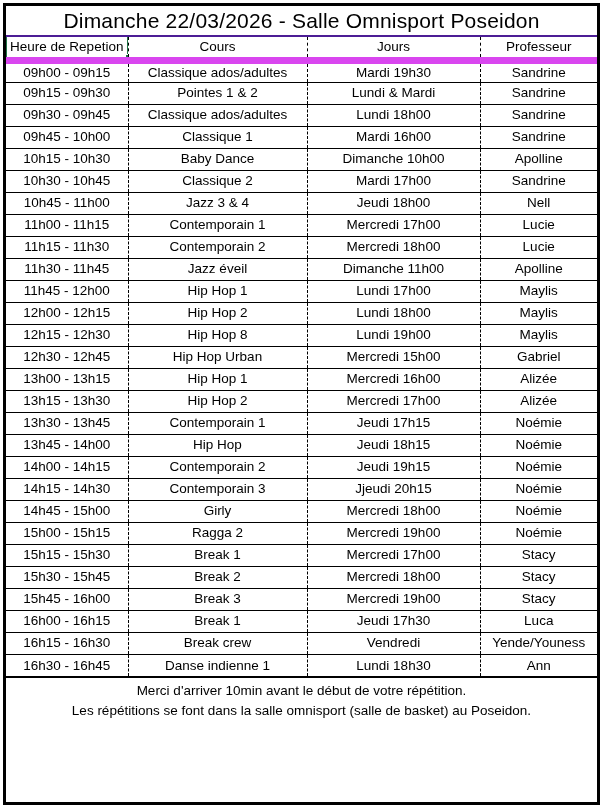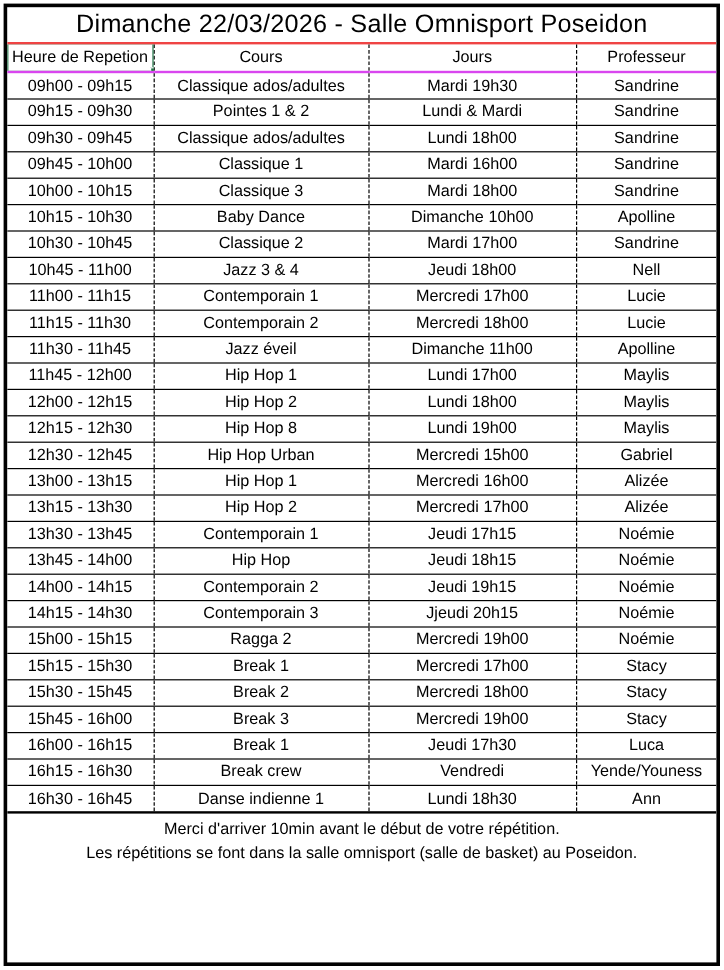--- a/index.html
+++ b/index.html
@@ -16,21 +16,21 @@
     margin: 3px;
     width: 597px;
     height: 802px;
     border: 3px solid #000000;
     background: #ffffff;
     overflow: hidden;
   }
   .title-cell {
     box-sizing: border-box;
     height: 31px;
-    border-bottom: 2px solid #ef4444;
+    border-bottom: 2px solid #4c1d95;
     display: flex;
     align-items: center;
     justify-content: center;
     font-size: 21px;
     letter-spacing: 0.2px;
     white-space: nowrap;
   }
   table.schedule {
     width: 591px;
     border-collapse: collapse;
@@ -49,21 +49,21 @@
     font-size: 13.5px;
     line-height: 1;
     border-right: 1px dashed #000000;
     border-bottom: 1px solid #000000;
     white-space: nowrap;
     overflow: hidden;
   }
   .schedule th:last-child, .schedule td:last-child { border-right: none; }
   .schedule thead th {
     height: 23px;
-    border-bottom: 2px solid #d946ef;
+    border-bottom: 7px solid #d946ef;
   }
   .schedule tbody td { height: 22px; }
   .schedule tbody tr:last-child td { border-bottom: none; }
   th.selected { position: relative; }
   .sel-box {
     position: absolute;
     left: -1px; top: -2px; right: -1px; bottom: -2px;
     border: 2px solid #217346;
     pointer-events: none;
     z-index: 2;
@@ -140,26 +140,20 @@
           <td>Lundi 18h00</td>
           <td>Sandrine</td>
         </tr>
         <tr>
           <td>09h45 - 10h00</td>
           <td>Classique 1</td>
           <td>Mardi 16h00</td>
           <td>Sandrine</td>
         </tr>
         <tr>
-          <td>10h00 - 10h15</td>
-          <td>Classique 3</td>
-          <td>Mardi 18h00</td>
-          <td>Sandrine</td>
-        </tr>
-        <tr>
           <td>10h15 - 10h30</td>
           <td>Baby Dance</td>
           <td>Dimanche 10h00</td>
           <td>Apolline</td>
         </tr>
         <tr>
           <td>10h30 - 10h45</td>
           <td>Classique 2</td>
           <td>Mardi 17h00</td>
           <td>Sandrine</td>
@@ -242,20 +236,26 @@
           <td>Jeudi 19h15</td>
           <td>Noémie</td>
         </tr>
         <tr>
           <td>14h15 - 14h30</td>
           <td>Contemporain 3</td>
           <td>Jjeudi 20h15</td>
           <td>Noémie</td>
         </tr>
         <tr>
+          <td>14h45 - 15h00</td>
+          <td>Girly</td>
+          <td>Mercredi 18h00</td>
+          <td>Noémie</td>
+        </tr>
+        <tr>
           <td>15h00 - 15h15</td>
           <td>Ragga 2</td>
           <td>Mercredi 19h00</td>
           <td>Noémie</td>
         </tr>
         <tr>
           <td>15h15 - 15h30</td>
           <td>Break 1</td>
           <td>Mercredi 17h00</td>
           <td>Stacy</td>

